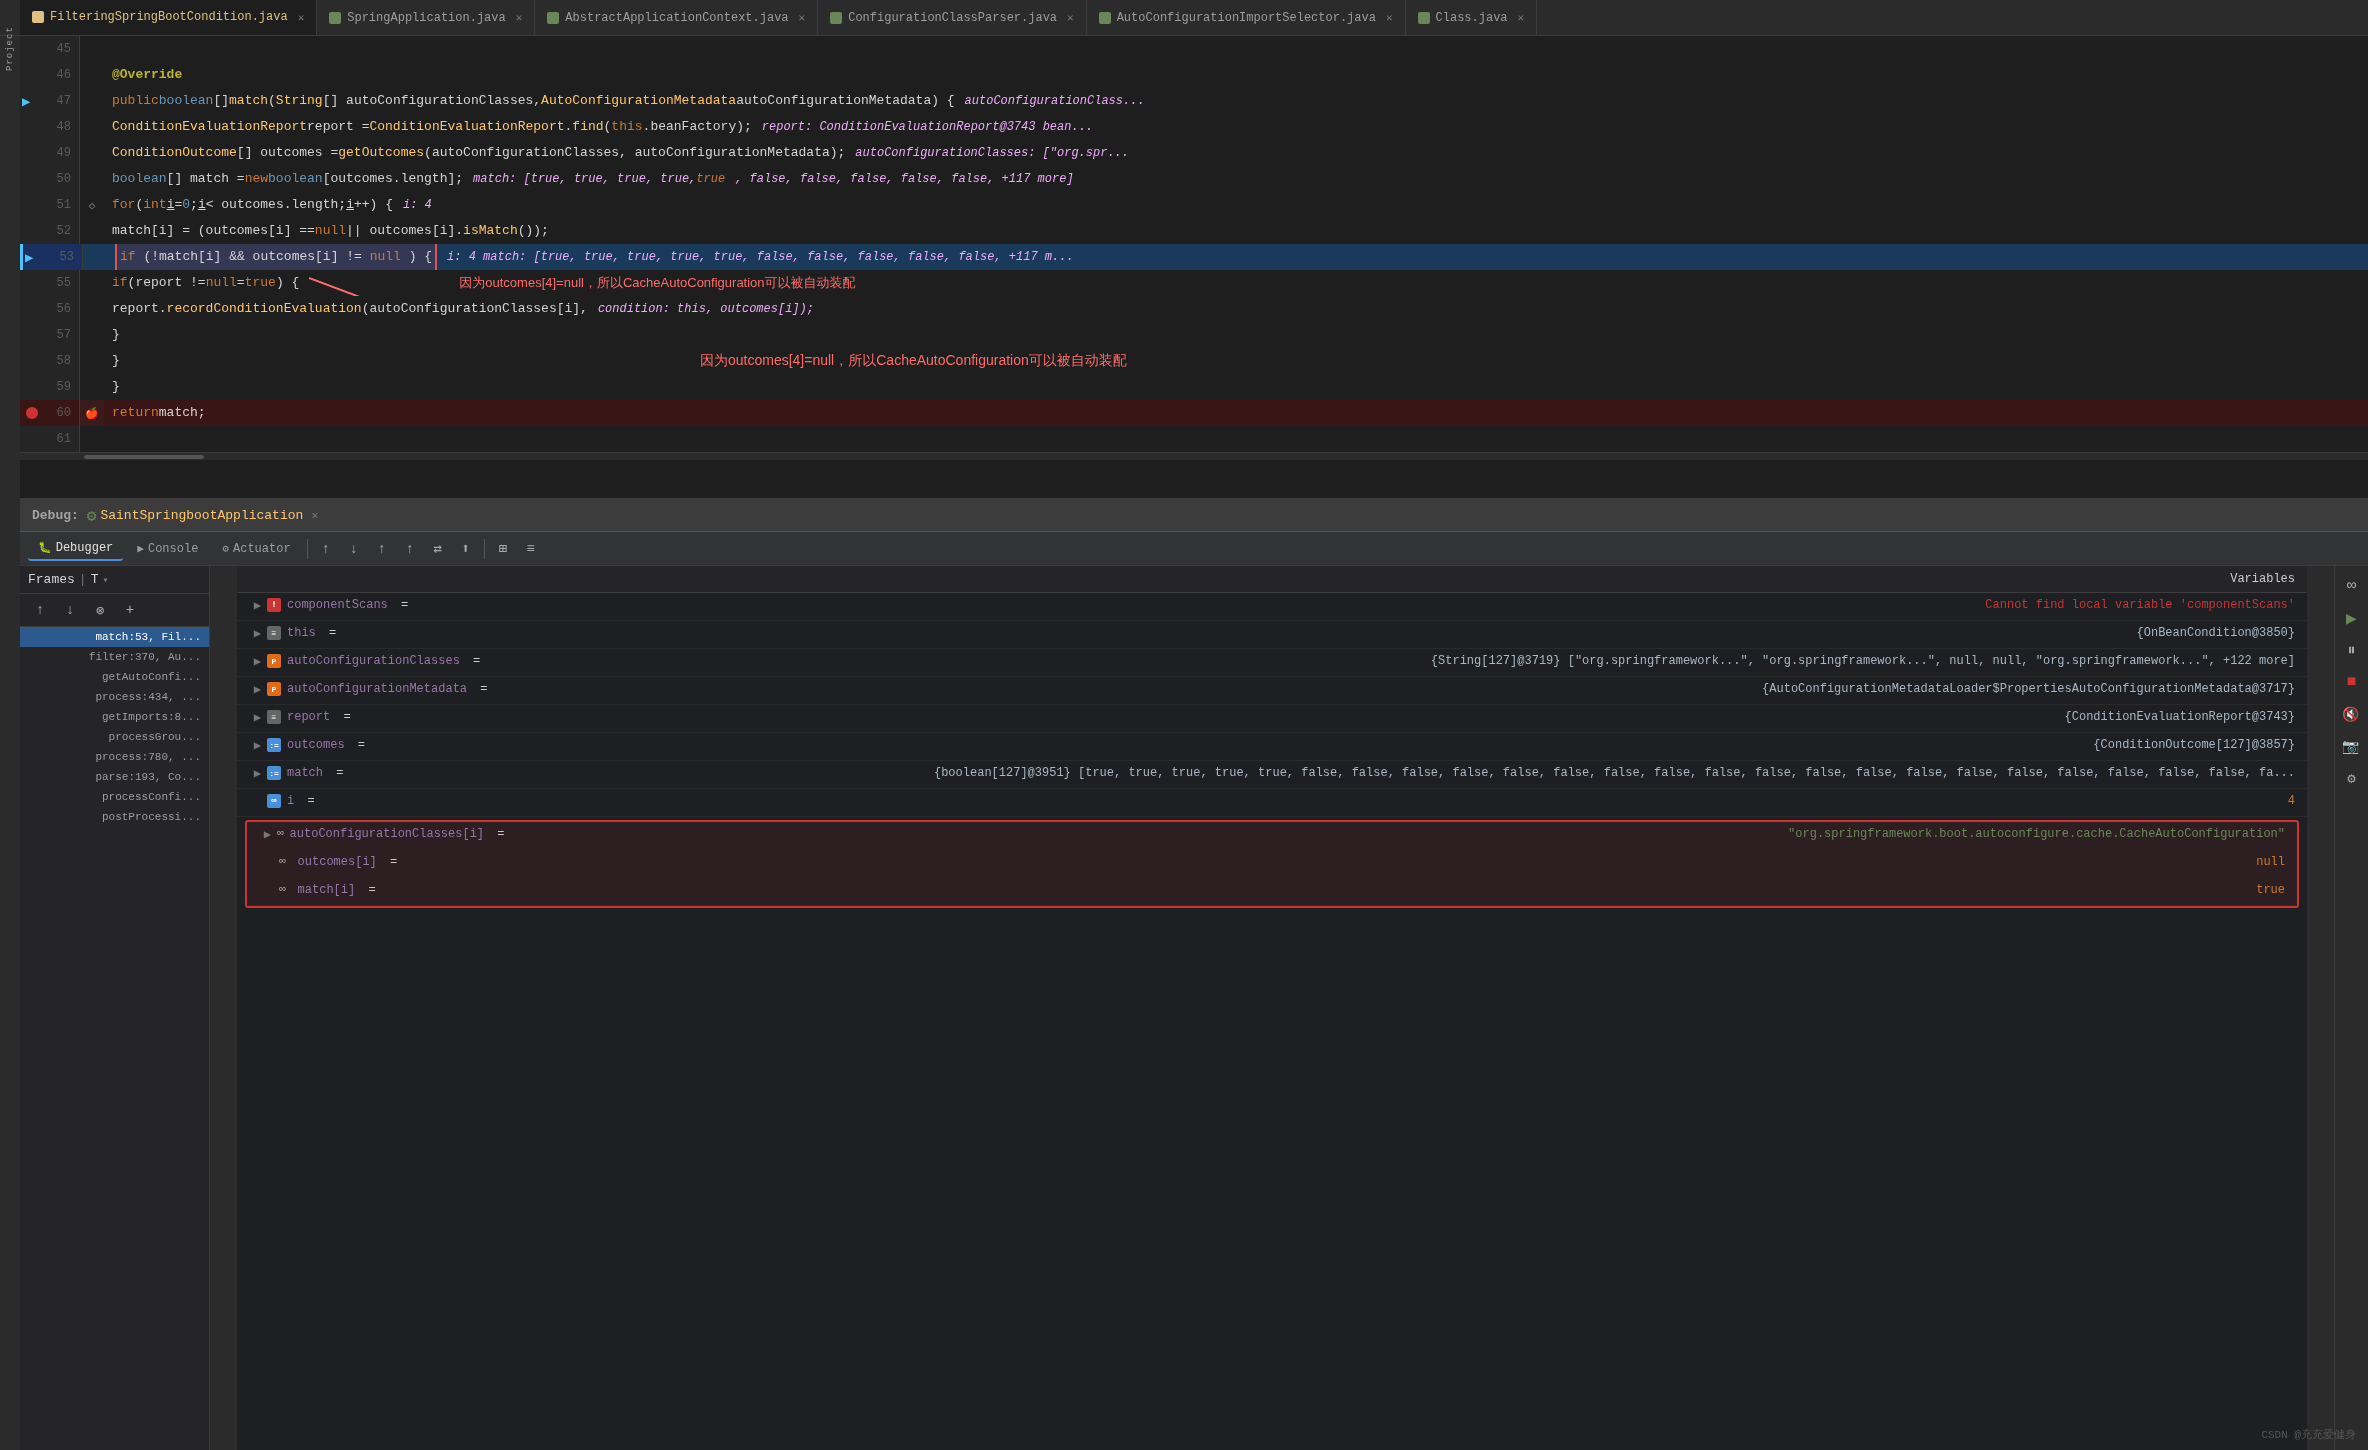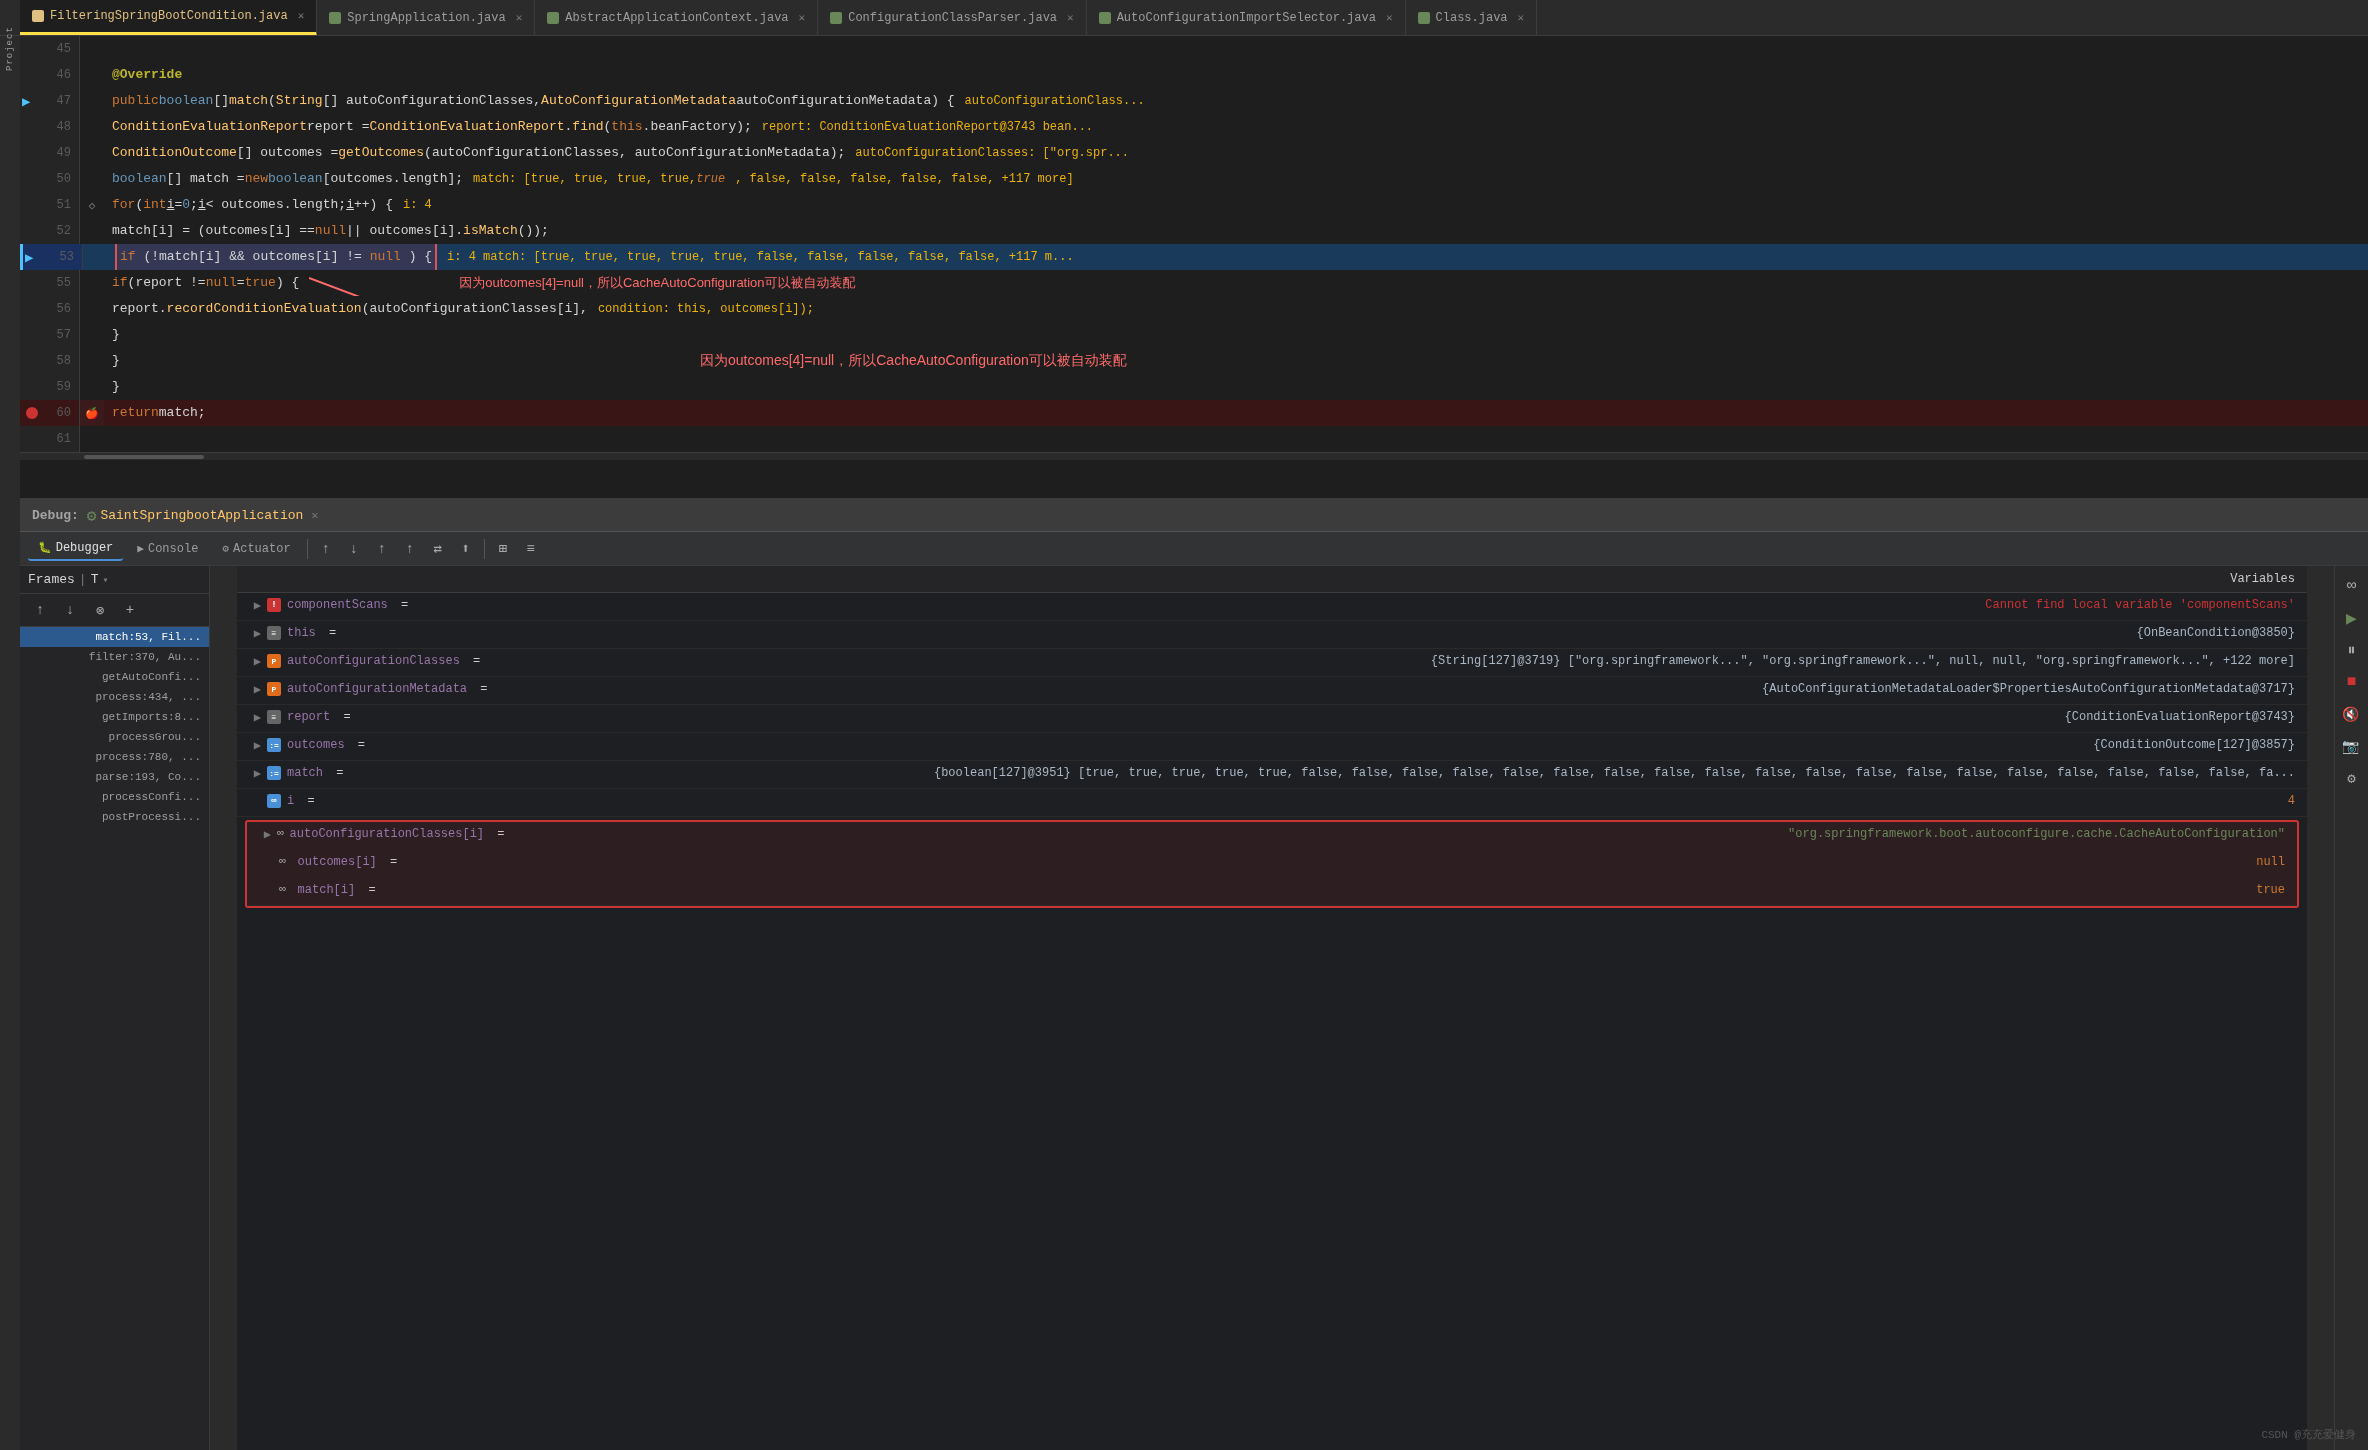--- a/index.html
+++ b/index.html
@@ -23,21 +23,21 @@
       border-right: 1px solid #3c3c3c;
       cursor: pointer;
       white-space: nowrap;
       color: #9d9d9d;
       font-size: 12px;
       gap: 6px;
     }
     .tab.active {
       background: #1e1e1e;
       color: #e0c080;
-      border-bottom: 4px solid #fde047;
+      border-bottom: 1px solid #fde047;
       text-align: center;
     }
     .tab .close-btn { color: #777; font-size: 11px; margin-left: 4px; }
 
     
     .left-sidebar {
       position: absolute;
       left: 0;
       top: 36px;
       width: 20px;
@@ -136,21 +136,22 @@
       padding-left: 8px;
       display: flex;
       align-items: center;
       overflow: hidden;
       white-space: nowrap;
       font-size: 13px;
       line-height: 26px;
     }
 
     .inline-value {
-      color: #eab308;
+      color: #f0abfc;
+      font-style: italic;
       font-size: 12px;
       margin-left: 10px;
     }
 
     
     .kw { color: #cc7832; }
     .kw-blue { color: #6897bb; }
     .method { color: #ffc66d; }
     .annotation { color: #bbb529; font-weight: bold; }
     .num { color: #6897bb; }

